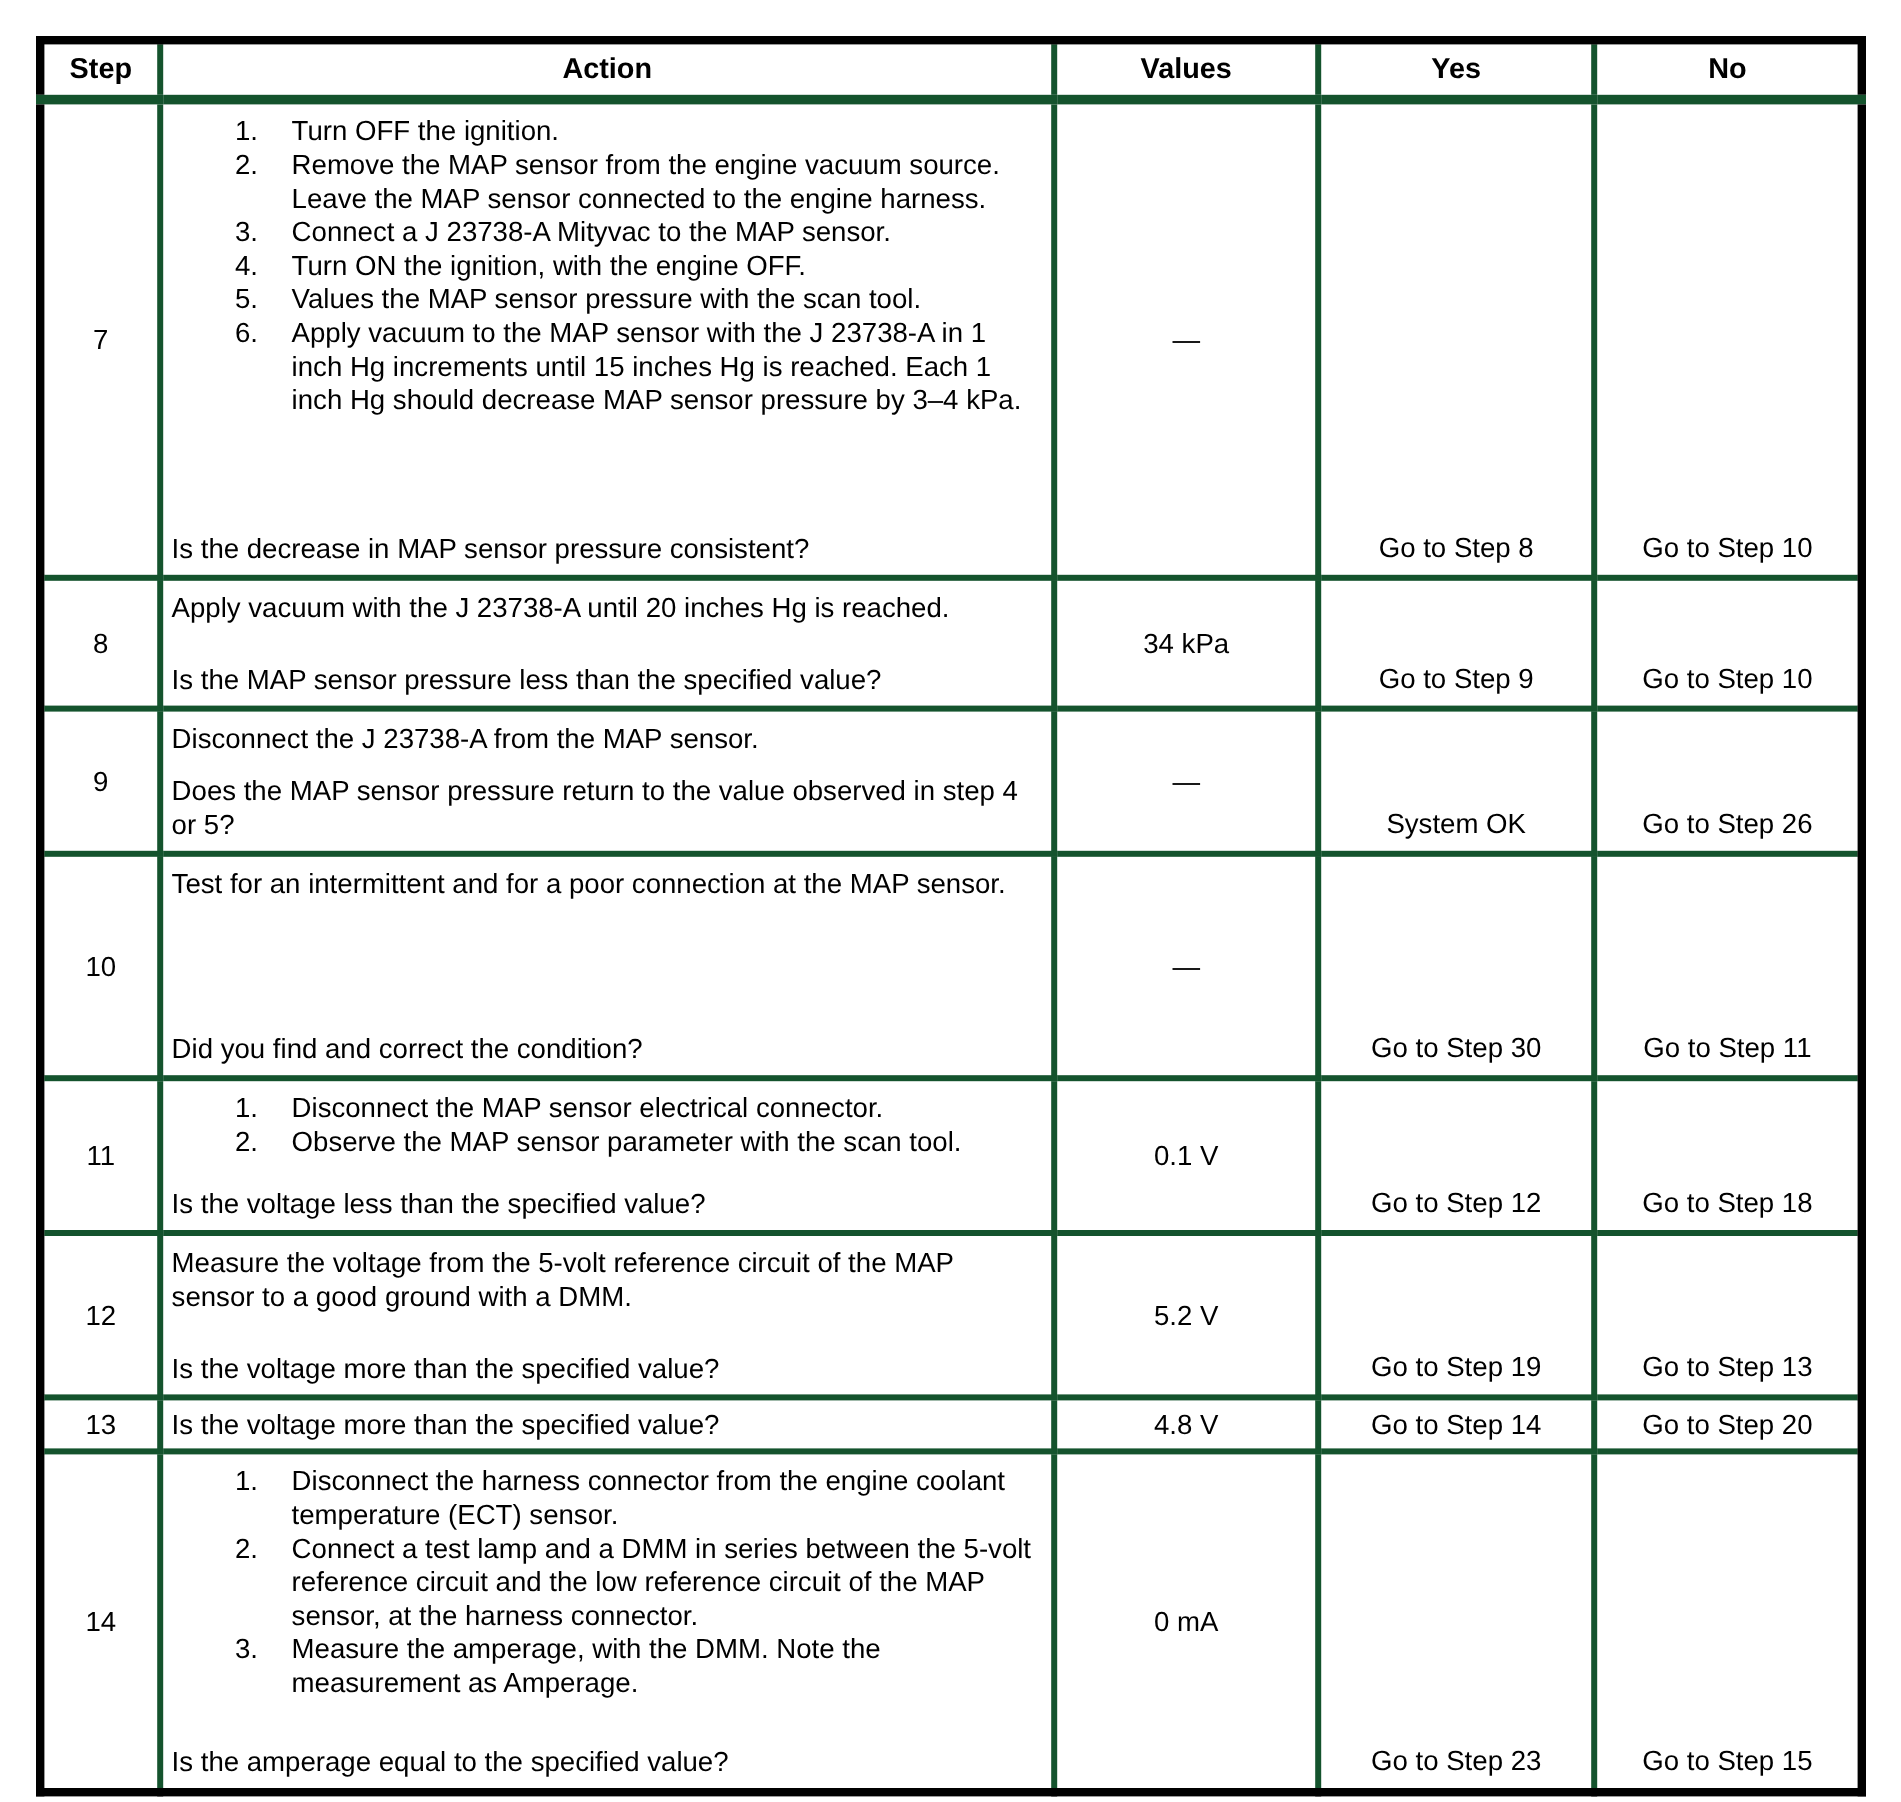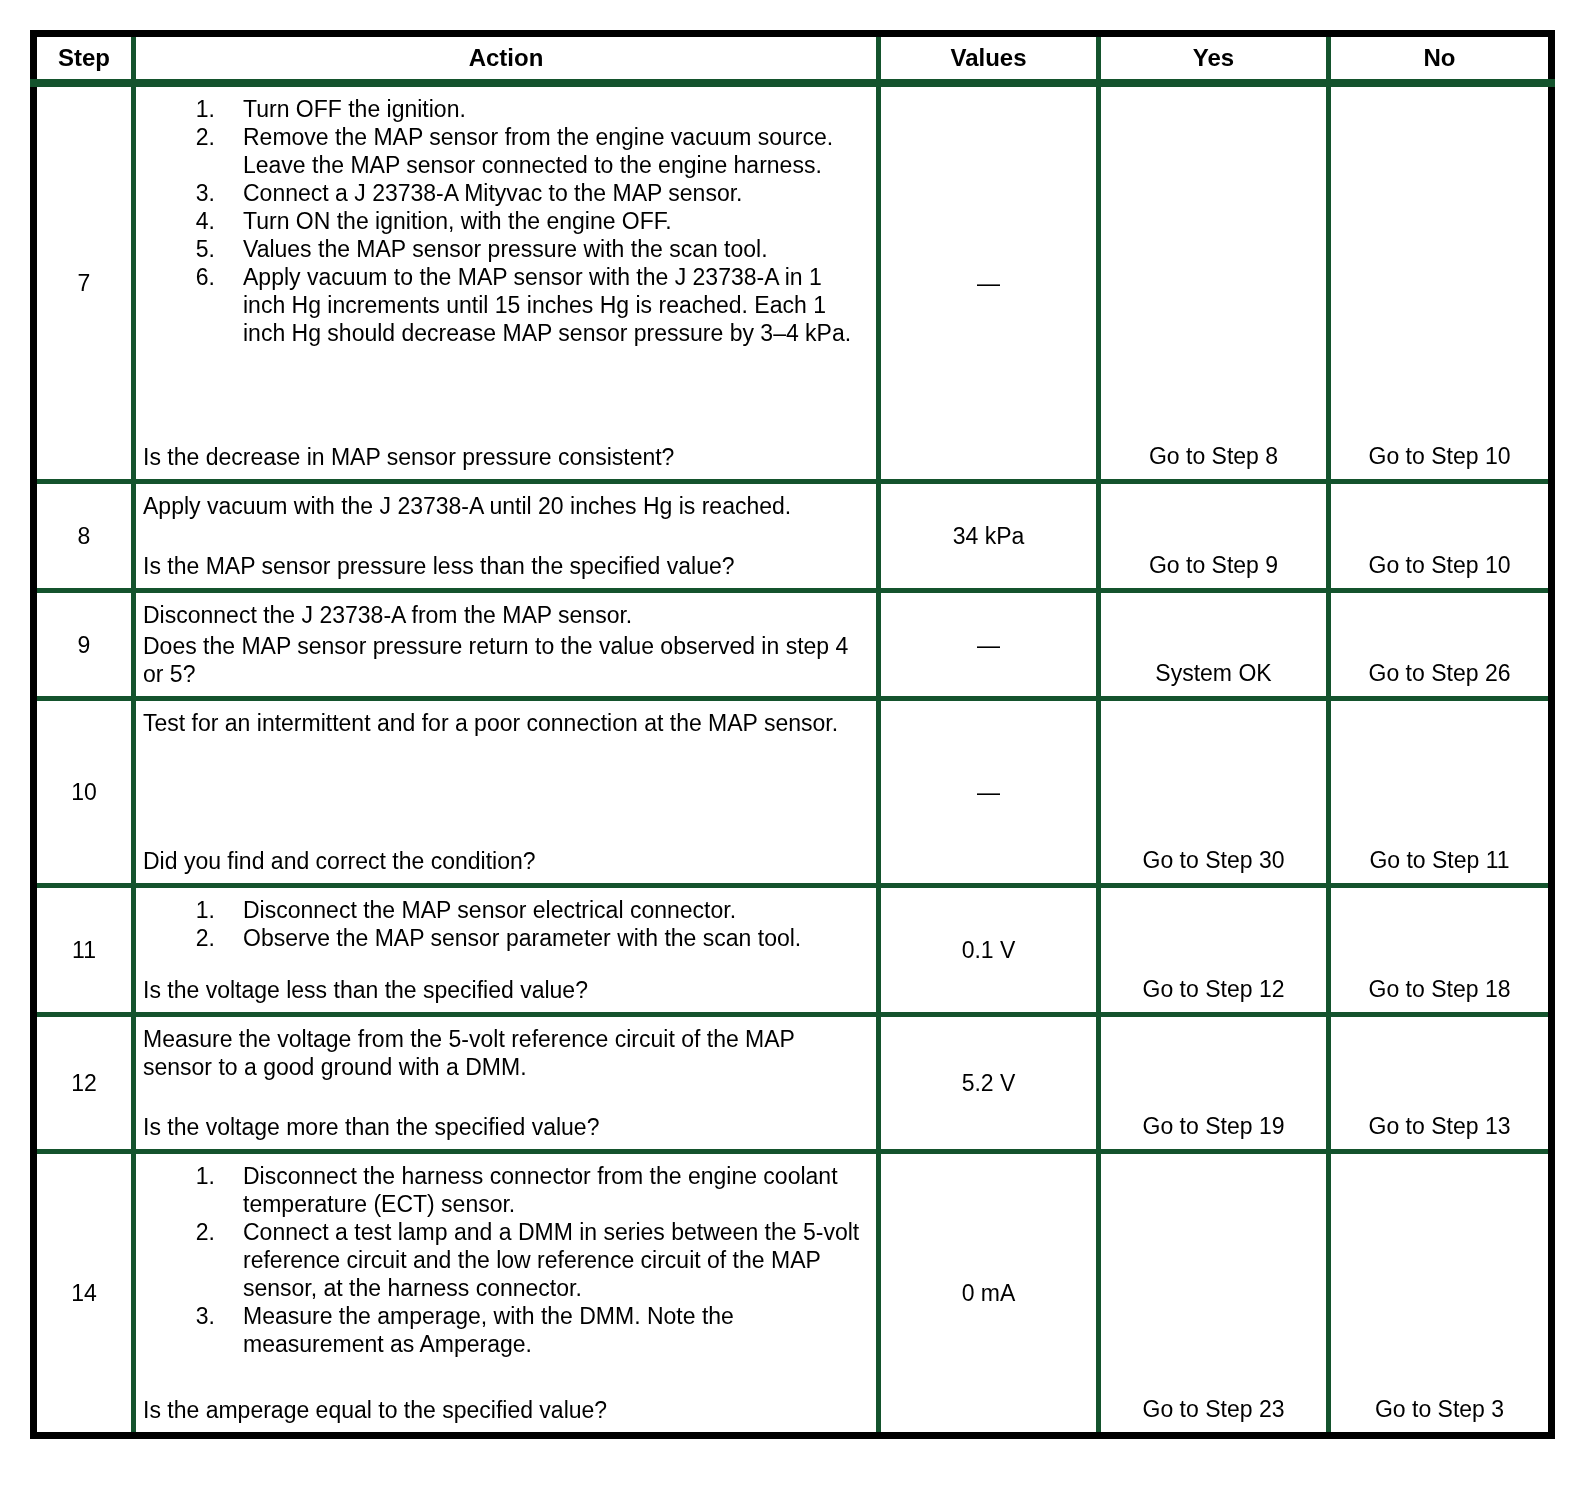--- a/index.html
+++ b/index.html
@@ -60,21 +60,21 @@
 
   .af {
     display: flex;
     flex-direction: column;
     justify-content: space-between;
     box-sizing: border-box;
     padding: 8px 10px 8px 7px;
   }
   .af7  { height: 392px; }
   .af8  { height: 104px; }
-  .af9  { height: 103px; }
+  .af9  { height: 116px; }
   .af10 { height: 182px; }
   .af11 { height: 124px; }
   .af12 { height: 132px; }
   .af13 { height: 40px; justify-content: center; }
   .af14 { height: 278px; }
 
   .oli {
     display: flex;
     align-items: flex-start;
   }
@@ -216,20 +216,31 @@
         <div class="af af12">
           <div class="statement">Measure the voltage from the 5-volt reference circuit of the MAP sensor to a good ground with a DMM.</div>
           <div class="question">Is the voltage more than the specified value?</div>
         </div>
       </td>
       <td class="values">5.2 V</td>
       <td class="yes">Go to Step 19</td>
       <td class="no">Go to Step 13</td>
     </tr>
 
+    <tr class="single">
+      <td class="step">13</td>
+      <td class="action">
+        <div class="af af13">
+          <div class="question">Is the voltage more than the specified value?</div>
+        </div>
+      </td>
+      <td class="values">4.8 V</td>
+      <td class="yes">Go to Step 14</td>
+      <td class="no">Go to Step 20</td>
+    </tr>
 
     <tr>
       <td class="step">14</td>
       <td class="action">
         <div class="af af14">
           <div>
             <div class="oli">
               <span class="num">1.</span>
               <span class="txt">Disconnect the harness connector from the engine coolant temperature (ECT) sensor.</span>
             </div>
@@ -240,17 +251,17 @@
             <div class="oli">
               <span class="num">3.</span>
               <span class="txt">Measure the amperage, with the DMM. Note the measurement as Amperage.</span>
             </div>
           </div>
           <div class="question">Is the amperage equal to the specified value?</div>
         </div>
       </td>
       <td class="values">0 mA</td>
       <td class="yes">Go to Step 23</td>
-      <td class="no">Go to Step 3</td>
+      <td class="no">Go to Step 15</td>
     </tr>
 
   </tbody>
 </table>
 
 </body></html>

